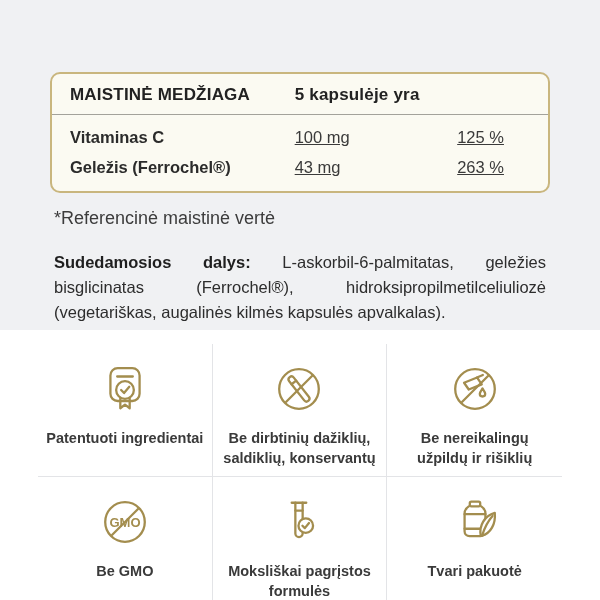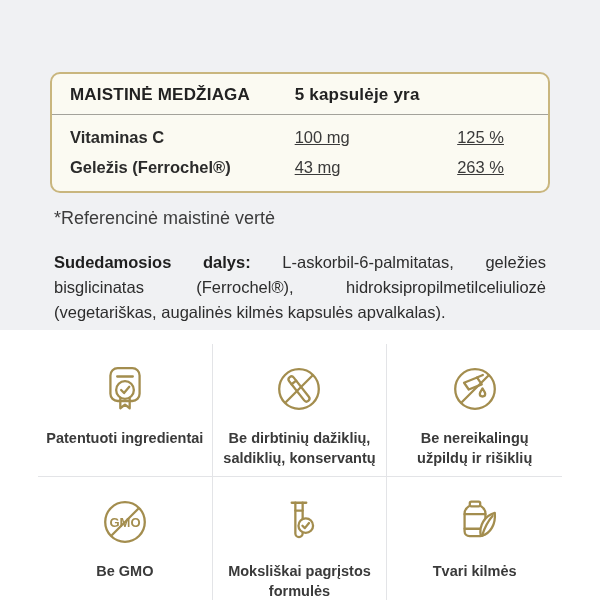--- a/index.html
+++ b/index.html
@@ -204,19 +204,19 @@
         <div class="icon-wrap">
           <svg class="gold-icon" width="50" height="50" viewBox="0 0 48 48" aria-hidden="true">
             <rect x="19" y="4.5" width="10" height="4.5" rx="1.5"></rect>
             <path d="M18 9 c-2.6 1.8 -4 3.8 -4 6.8 v17 c0 2.8 2 4.7 4.8 4.7 h10.4 c2.8 0 4.8 -1.9 4.8 -4.7 v-17 c0 -3 -1.4 -5 -4 -6.8"></path>
             <line x1="14" y1="16.5" x2="34" y2="16.5"></line>
             <line x1="14" y1="30.5" x2="34" y2="30.5"></line>
             <path d="M29.5 37 C27.8 27.5 33 18 43 15.2 C44 26 39 35 30.5 37.2 Z" fill="#ffffff"></path>
             <path d="M31 36.5 C33 30 36.2 23.5 40.8 18.2"></path>
           </svg>
         </div>
-        <div class="feature-label">Tvari kilmės</div>
+        <div class="feature-label">Tvari pakuotė</div>
       </div>
 
     </div>
   </section>
 
 </div>
 
 </body></html>

